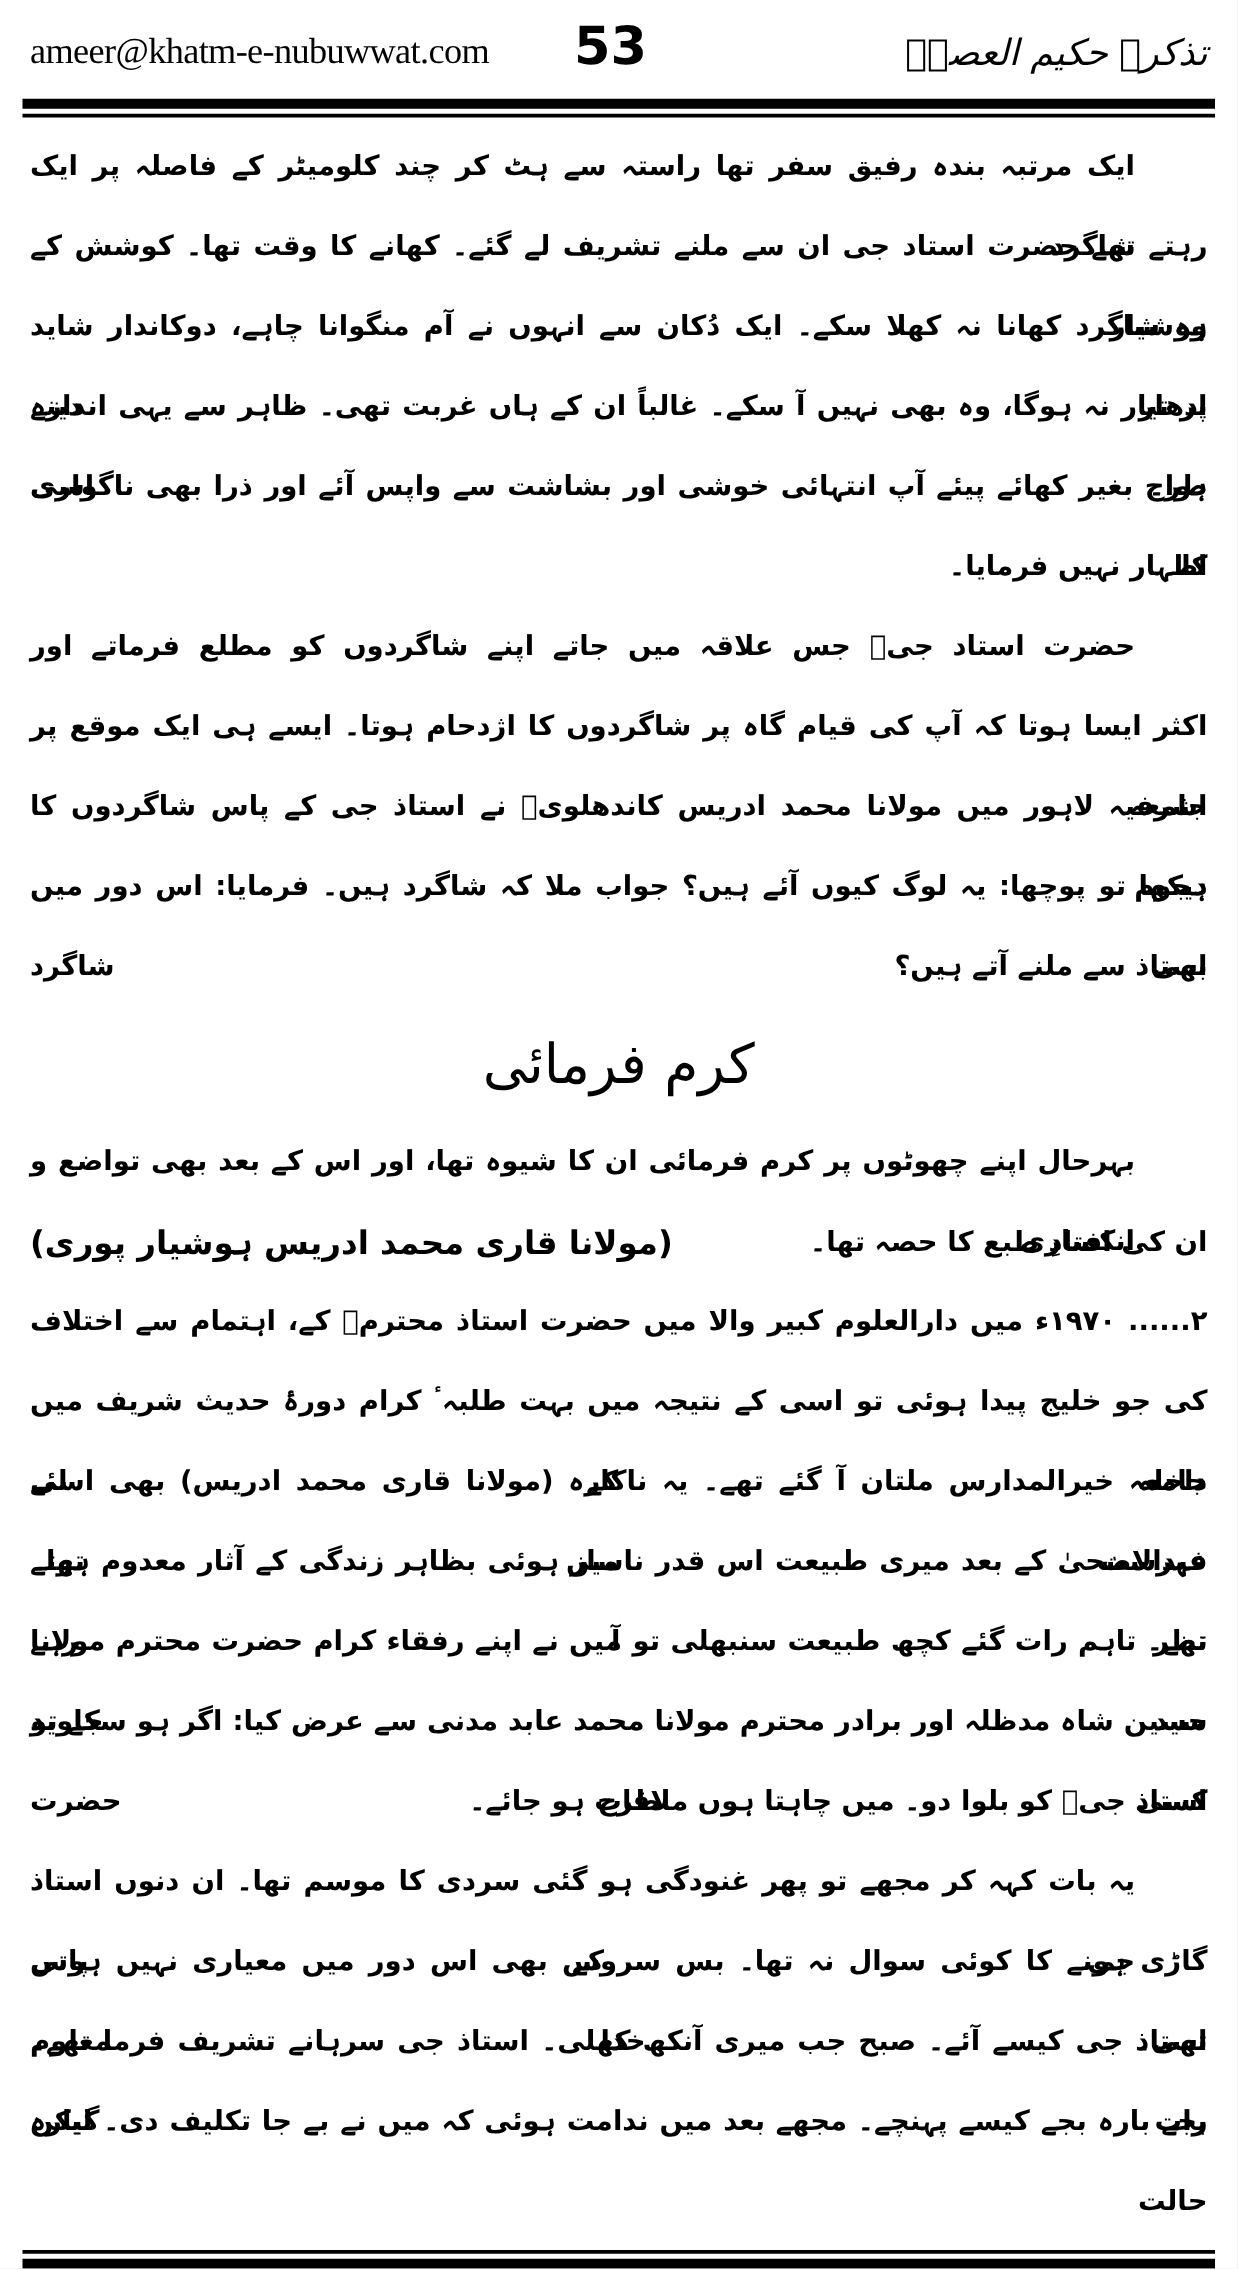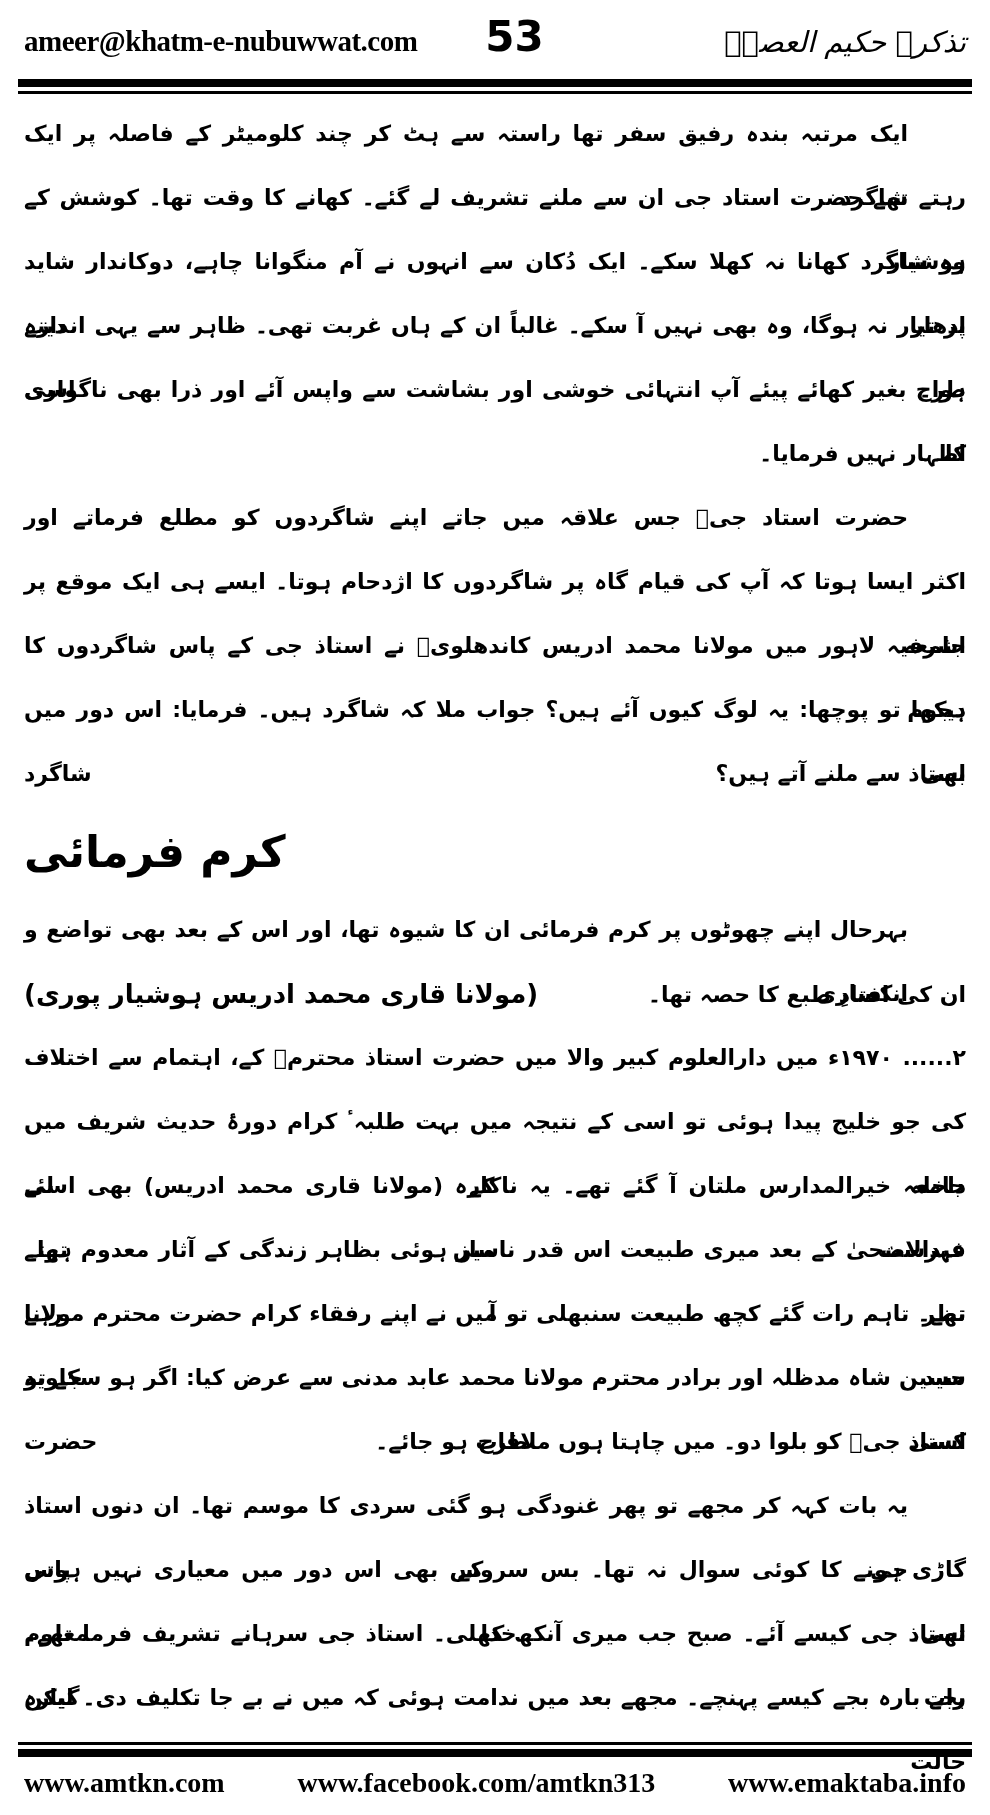--- a/index.html
+++ b/index.html
@@ -13,21 +13,21 @@
     overflow:hidden;
     font-family:"DejaVu Sans",sans-serif;
   }
   
   .hdr{
     display:flex;align-items:center;
     padding:10px 24px 0 24px;height:62px;
   }
   .hdr-email{
     font-family:"Liberation Serif",serif;
-    font-weight:700;font-size:29px;letter-spacing:-0.5px;
+    font-weight:400;font-size:29px;letter-spacing:-0.5px;
     white-space:nowrap;
   }
   .hdr-pagenum{
     font-size:42px;font-weight:700;line-height:1;
     margin-left:68px;margin-top:-8px;
   }
   .hdr-title{
     margin-left:auto;
     direction:rtl;
     font-size:29px;font-weight:400;
@@ -54,22 +54,22 @@
     line-height:64px;height:64px;
     text-align:justify;text-align-last:justify;
     text-justify:inter-word;
     white-space:normal;
     overflow:visible;
   }
   .line.short{text-align:left;text-align-last:right;}
   .line.indent{padding-right:58px;}
   .heading{
     direction:rtl;
-    text-align:left;
-    font-size:44px;font-weight:700;
+    text-align:center;
+    font-size:44px;font-weight:400;
     line-height:92px;height:92px;
   }
   .attr-row{
     direction:rtl;
     display:flex;justify-content:space-between;align-items:center;
     height:64px;
     font-size:22px;font-weight:700;
   }
   .attr-source{font-size:26px;}
   
@@ -142,19 +142,14 @@
       <div class="line">بجے بارہ بجے کیسے پہنچے۔ مجھے بعد میں ندامت ہوئی کہ میں نے بے جا تکلیف دی۔ لیکن حالت</div>
     </div>
 
   </main>
 
   <div class="rule rule-footer">
     <div class="bar-thin"></div>
     <div class="bar-thick"></div>
   </div>
 
-  <div class="links">
-    <span>www.amtkn.com</span>
-    <span>www.facebook.com/amtkn313</span>
-    <span>www.emaktaba.info</span>
-  </div>
 
 </div>
 
 </body></html>

